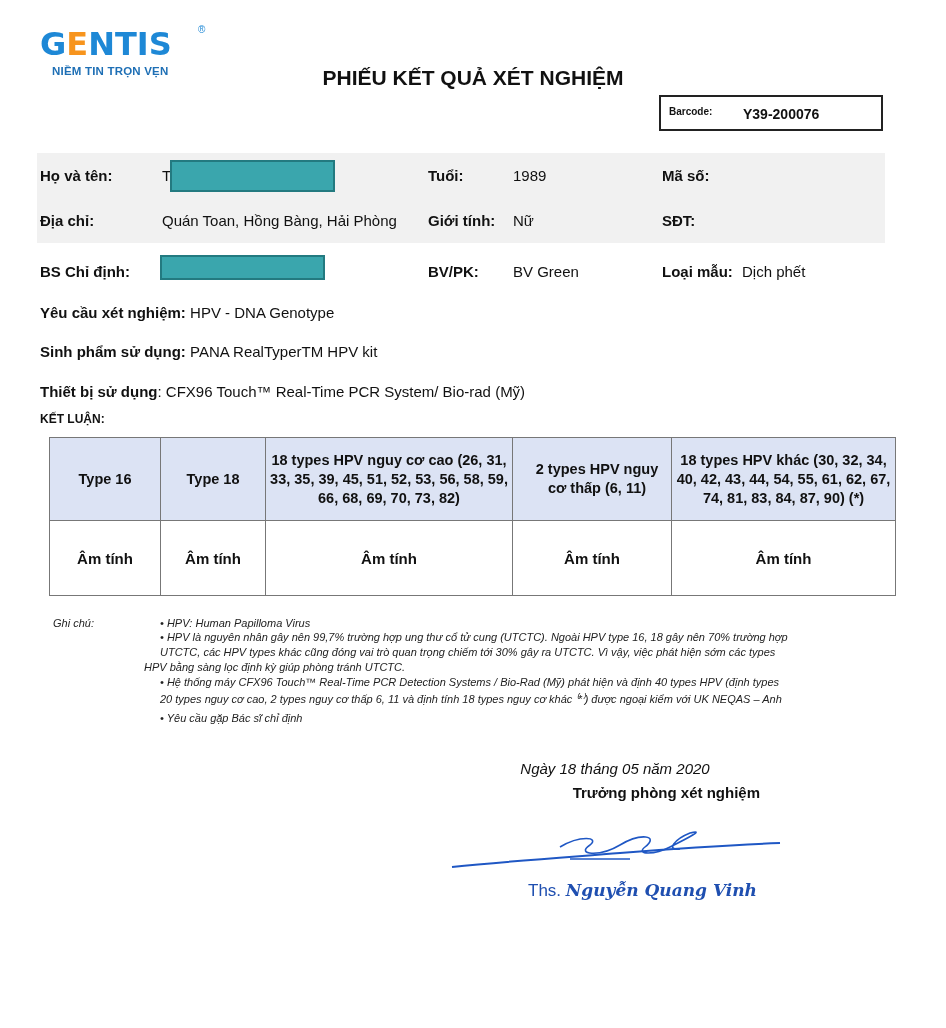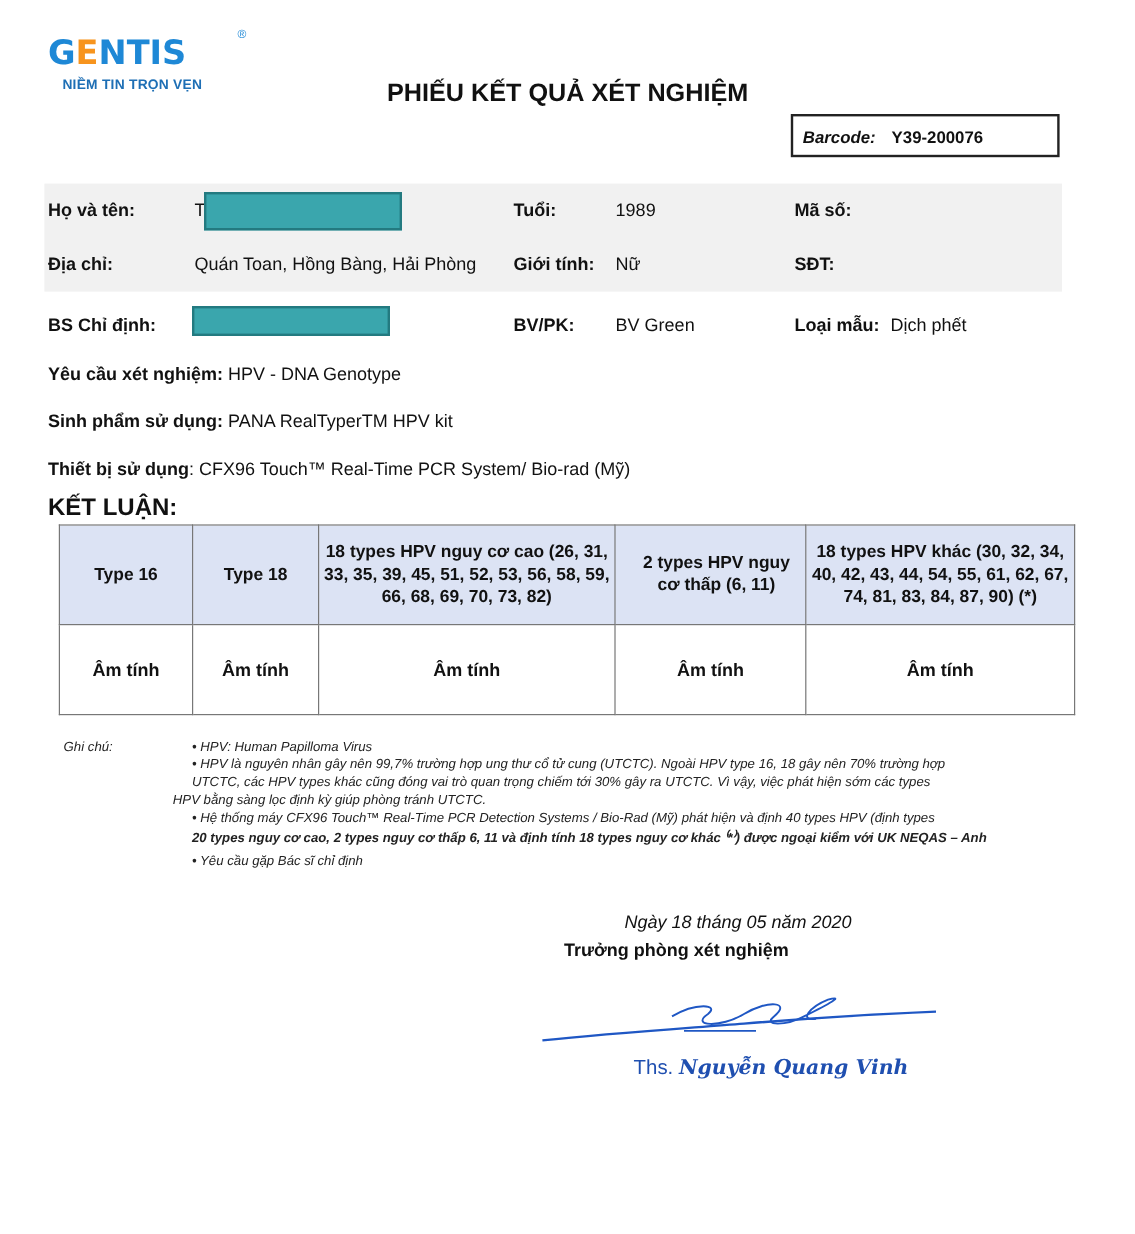--- a/index.html
+++ b/index.html
@@ -4,49 +4,49 @@
 <style>
   html, body { margin: 0; padding: 0; }
   body {
     width: 946px; height: 1028px; background: #ffffff; position: relative; overflow: hidden;
     font-family: "Liberation Sans", sans-serif; color: #111;
   }
   .abs { position: absolute; }
 
   
   #logo { left: 40px; top: 22px; width: 180px; height: 60px; }
-  #logo .word { position: absolute; left: 0; top: 0; font-family: "DejaVu Sans", sans-serif; font-weight: bold; font-size: 28px; letter-spacing: 0px; color: #1e88d6; line-height: 44px; }
+  #logo .word { position: absolute; left: 0; top: 0; font-family: "DejaVu Sans", sans-serif; font-weight: bold; font-size: 32px; letter-spacing: 0px; color: #1e88d6; line-height: 44px; }
   #logo .word .e { color: #f7941d; }
   #logo .reg { position: absolute; left: 158px; top: 2px; font-size: 10px; color: #1e88d6; }
   #logo .tag { position: absolute; left: 12px; top: 43px; font-size: 11.5px; font-weight: bold; color: #1e6fb5; letter-spacing: 0.2px; white-space: nowrap; text-align: right; }
 
   #doc-title { left: 0; width: 946px; top: 66px; text-align: center; font-size: 21px; font-weight: bold; padding-left: 0; }
   #doc-title span { display: inline-block; margin-left: 0px; }
 
   #barcode-box { left: 659px; top: 95px; width: 224px; height: 36px; border: 2px solid #222; box-sizing: border-box; }
-  #barcode-box .lbl { position: absolute; left: 8px; top: 9px; font-size: 14px; font-weight: bold; font-style: italic; }
+  #barcode-box .lbl { position: absolute; left: 8px; top: 9px; font-size: 10px; font-weight: bold; }
   #barcode-box .val { position: absolute; left: 82px; top: 9px; font-size: 14px; font-weight: bold; }
 
   #info-band { left: 37px; top: 153px; width: 848px; height: 90px; background: #f1f1f1; }
 
   .lbl-b { font-size: 15px; font-weight: bold; white-space: nowrap; }
   .val-n { font-size: 15px; white-space: nowrap; }
 
   .redact { background: #3aa6ad; border: 2px solid #237a80; box-sizing: border-box; }
 
   
   #result-table { left: 49px; top: 437px; border-collapse: collapse; }
   #result-table td { border: 1px solid #777; text-align: center; vertical-align: middle; font-weight: bold; font-size: 14.5px; line-height: 19px; padding: 0 4px; }
   #result-table tr.hdr td { background: #dce3f4; height: 82px; }
   #result-table tr.res td { background: #fff; height: 74px; font-size: 15px; }
 
   .note { font-style: italic; font-size: 11px; color: #222; white-space: nowrap; line-height: 14px; }
 
   #sig-date { left: 470px; top: 760px; width: 290px; text-align: center; font-style: italic; font-size: 15px; }
-  #sig-role { left: 470px; top: 784px; width: 290px; text-align: left; font-weight: bold; font-size: 15px; }
+  #sig-role { left: 470px; top: 784px; width: 290px; text-align: right; font-weight: bold; font-size: 15px; }
   #sig-name { left: 528px; top: 880px; font-size: 17px; color: #1f4fb0; white-space: nowrap; }
   #sig-name .script { font-family: "DejaVu Serif", serif; font-style: italic; font-weight: bold; margin-top: 21px; }
 </style>
 </head>
 <body>
 
 <div id="logo" class="abs">
   <div class="word"><span>G</span><span class="e">E</span><span>NTIS</span></div>
   <div class="reg">®</div>
   <div class="tag">NIỀM TIN TRỌN VẸN</div>
@@ -91,21 +91,21 @@
 
 <div class="abs val-n" style="left:40px;top:304px;">
   <b>Yêu cầu xét nghiệm:</b> <span>HPV - DNA Genotype</span>
 </div>
 <div class="abs val-n" style="left:40px;top:343px;">
   <b>Sinh phẩm sử dụng:</b> <span>PANA RealTyperTM HPV kit</span>
 </div>
 <div class="abs val-n" style="left:40px;top:383px;">
   <b>Thiết bị sử dụng</b><span>: CFX96 Touch™ Real-Time PCR System/ Bio-rad (Mỹ)</span>
 </div>
-<div class="abs" style="left:40px;top:412px;font-size:20px;font-weight:bold;">KẾT LUẬN:</div>
+<div class="abs" style="left:40px;top:412px;font-size:12px;font-weight:bold;">KẾT LUẬN:</div>
 
 <table id="result-table" class="abs">
   <tbody>
       <tr class="hdr">
     <td style="width:102px;">Type 16</td>
     <td style="width:96px;">Type 18</td>
     <td style="width:238px;">18 types HPV nguy cơ cao (26, 31, 33, 35, 39, 45, 51, 52, 53, 56, 58, 59, 66, 68, 69, 70, 73, 82)</td>
     <td style="width:140px;padding-left:14px;">2 types HPV nguy cơ thấp (6, 11)</td>
     <td style="width:215px;">18 types HPV khác (30, 32, 34, 40, 42, 43, 44, 54, 55, 61, 62, 67, 74, 81, 83, 84, 87, 90) (*)</td>
   </tr>
@@ -118,21 +118,21 @@
   </tr>
 </tbody>
   </table>
 
 <div class="abs note" style="left:53px;top:616px;">Ghi chú:</div>
 <div class="abs note" style="left:160px;top:616px;">• HPV: Human Papilloma Virus</div>
 <div class="abs note" style="left:160px;top:630px;">• HPV là nguyên nhân gây nên 99,7% trường hợp ung thư cổ tử cung (UTCTC). Ngoài HPV type 16, 18 gây nên 70% trường hợp</div>
 <div class="abs note" style="left:160px;top:645px;">UTCTC, các HPV types khác cũng đóng vai trò quan trọng chiếm tới 30% gây ra UTCTC. Vì vậy, việc phát hiện sớm các types</div>
 <div class="abs note" style="left:144px;top:660px;">HPV bằng sàng lọc định kỳ giúp phòng tránh UTCTC.</div>
 <div class="abs note" style="left:160px;top:675px;">• Hệ thống máy CFX96 Touch™ Real-Time PCR Detection Systems / Bio-Rad (Mỹ) phát hiện và định 40 types HPV (định types</div>
-<div class="abs note" style="left:160px;top:692px;font-weight:bold;">20 types nguy cơ cao, 2 types nguy cơ thấp 6, 11 và định tính 18 types nguy cơ khác ⁽*⁾)  được ngoại kiểm với UK NEQAS – Anh</div>
+<div class="abs note" style="left:160px;top:692px;">20 types nguy cơ cao, 2 types nguy cơ thấp 6, 11 và định tính 18 types nguy cơ khác ⁽*⁾)  được ngoại kiểm với UK NEQAS – Anh</div>
 <div class="abs note" style="left:160px;top:711px;">• Yêu cầu gặp Bác sĩ chỉ định</div>
 
 <div id="sig-date" class="abs">Ngày 18 tháng 05 năm 2020</div>
 <div id="sig-role" class="abs">Trưởng phòng xét nghiệm</div>
 
 <svg class="abs" style="left:450px;top:825px;" width="340" height="50">
   <path d="M2 42 C 60 36, 120 32, 170 28 S 280 20, 330 18" stroke="#1f57c4" stroke-width="2" fill="none"></path>
   <path d="M110 22 C 130 10, 150 12, 140 20 C 125 30, 150 32, 170 20 C 190 8, 210 10, 195 22 C 185 30, 205 30, 220 22 C 240 12, 255 4, 240 8 C 225 14, 215 26, 230 24" stroke="#1f57c4" stroke-width="1.6" fill="none"></path>
   <path d="M120 34 L 180 34" stroke="#1f57c4" stroke-width="1.4" fill="none"></path>
 </svg>

